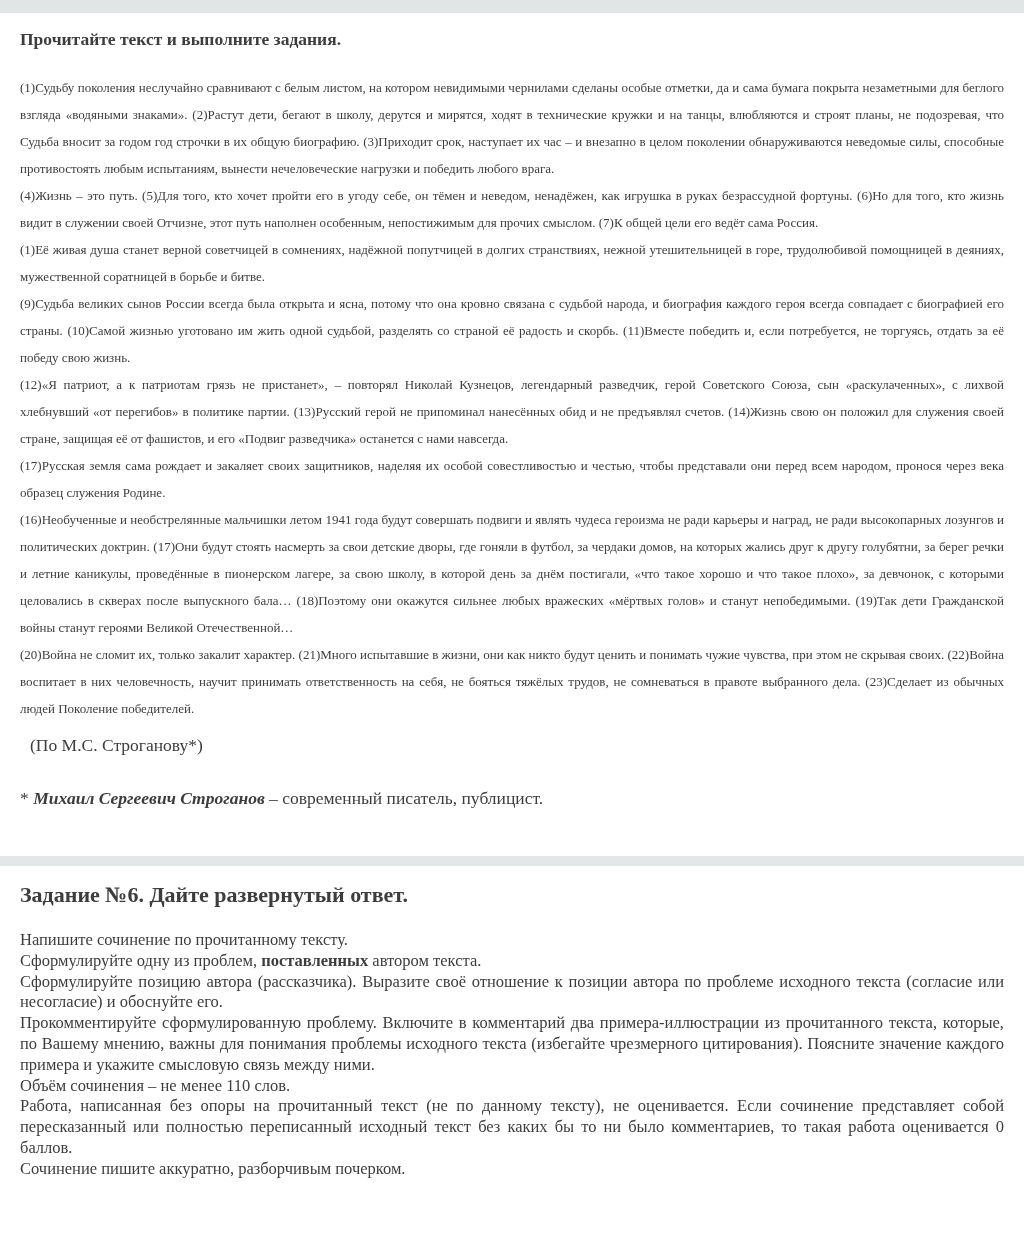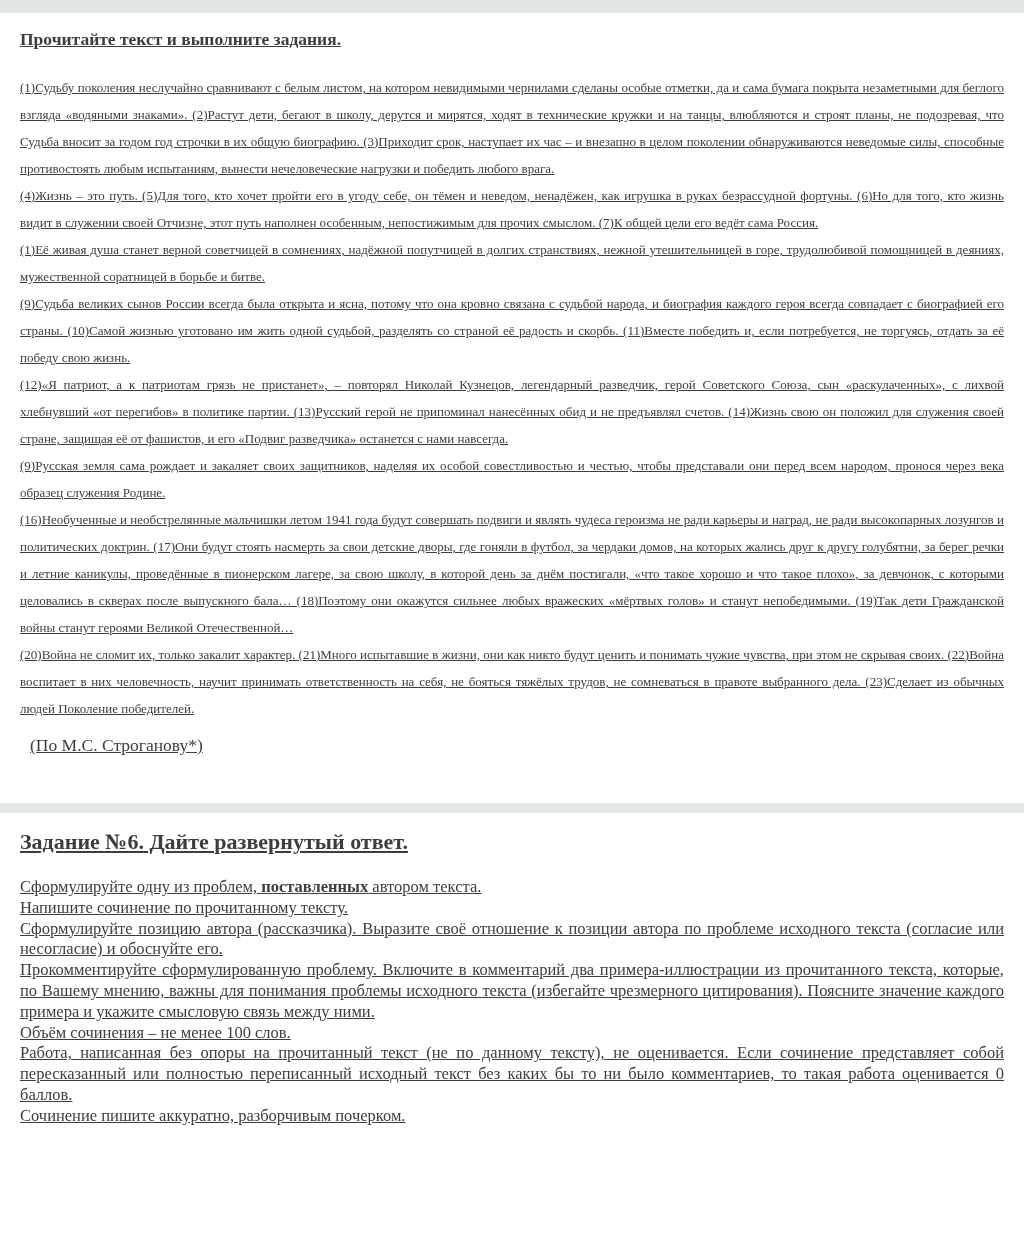--- a/index.html
+++ b/index.html
@@ -15,21 +15,20 @@
     color: #3d3d3d;
     position: relative;
   }
   .top-band {
     width: 100%;
     height: 13px;
     background: #e1e5e6;
   }
   .content {
     padding: 0 20px;
-    text-decoration: underline;
   }
   .reading-heading {
     font-weight: bold;
     font-size: 17.5px;
     margin: 16px 0 24px 0;
   }
   .body-p {
     font-size: 13px;
     line-height: 27px;
     text-align: justify;
@@ -76,33 +75,34 @@
 <div class="top-band"></div>
 
 <div class="content">
   <p class="reading-heading">Прочитайте текст и выполните задания.</p>
 
   <p class="body-p">(1)Судьбу поколения неслучайно сравнивают с белым листом, на котором невидимыми чернилами сделаны особые отметки, да и сама бумага покрыта незаметными для беглого взгляда «водяными знаками». (2)Растут дети, бегают в школу, дерутся и мирятся, ходят в технические кружки и на танцы, влюбляются и строят планы, не подозревая, что Судьба вносит за годом год строчки в их общую биографию. (3)Приходит срок, наступает их час – и внезапно в целом поколении обнаруживаются неведомые силы, способные противостоять любым испытаниям, вынести нечеловеческие нагрузки и победить любого врага.</p>
   <p class="body-p">(4)Жизнь – это путь. (5)Для того, кто хочет пройти его в угоду себе, он тёмен и неведом, ненадёжен, как игрушка в руках безрассудной фортуны. (6)Но для того, кто жизнь видит в служении своей Отчизне, этот путь наполнен особенным, непостижимым для прочих смыслом. (7)К общей цели его ведёт сама Россия.</p>
   <p class="body-p">(1)Её живая душа станет верной советчицей в сомнениях, надёжной попутчицей в долгих странствиях, нежной утешительницей в горе, трудолюбивой помощницей в деяниях, мужественной соратницей в борьбе и битве.</p>
   <p class="body-p">(9)Судьба великих сынов России всегда была открыта и ясна, потому что она кровно связана с судьбой народа, и биография каждого героя всегда совпадает с биографией его страны. (10)Самой жизнью уготовано им жить одной судьбой, разделять со страной её радость и скорбь. (11)Вместе победить и, если потребуется, не торгуясь, отдать за её победу свою жизнь.</p>
   <p class="body-p">(12)«Я патриот, а к патриотам грязь не пристанет», – повторял Николай Кузнецов, легендарный разведчик, герой Советского Союза, сын «раскулаченных», с лихвой хлебнувший «от перегибов» в политике партии. (13)Русский герой не припоминал нанесённых обид и не предъявлял счетов. (14)Жизнь свою он положил для служения своей стране, защищая её от фашистов, и его «Подвиг разведчика» останется с нами навсегда.</p>
-  <p class="body-p">(9)Русская земля сама рождает и закаляет своих защитников, наделяя их особой совестливостью и честью, чтобы представали они перед всем народом, пронося через века образец служения Родине.</p>
+  <p class="body-p">(17)Русская земля сама рождает и закаляет своих защитников, наделяя их особой совестливостью и честью, чтобы представали они перед всем народом, пронося через века образец служения Родине.</p>
   <p class="body-p">(16)Необученные и необстрелянные мальчишки летом 1941 года будут совершать подвиги и являть чудеса героизма не ради карьеры и наград, не ради высокопарных лозунгов и политических доктрин. (17)Они будут стоять насмерть за свои детские дворы, где гоняли в футбол, за чердаки домов, на которых жались друг к другу голубятни, за берег речки и летние каникулы, проведённые в пионерском лагере, за свою школу, в которой день за днём постигали, «что такое хорошо и что такое плохо», за девчонок, с которыми целовались в скверах после выпускного бала… (18)Поэтому они окажутся сильнее любых вражеских «мёртвых голов» и станут непобедимыми. (19)Так дети Гражданской войны станут героями Великой Отечественной…</p>
   <p class="body-p">(20)Война не сломит их, только закалит характер. (21)Много испытавшие в жизни, они как никто будут ценить и понимать чужие чувства, при этом не скрывая своих. (22)Война воспитает в них человечность, научит принимать ответственность на себя, не бояться тяжёлых трудов, не сомневаться в правоте выбранного дела. (23)Сделает из обычных людей Поколение победителей.</p>
 
   <p class="attribution">(По М.С. Строганову*)</p>
 
+  <p class="footnote"><span>* </span><span class="author-name">Михаил Сергеевич Строганов</span><span> – современный писатель, публицист.</span></p>
 </div>
 
 <div class="section-divider"></div>
 
 <div class="content">
   <p class="task-heading">Задание №6. Дайте развернутый ответ.</p>
 
+  <p class="task-p">Напишите сочинение по прочитанному тексту.</p>
   <p class="task-p"><span>Сформулируйте одну из проблем, </span><span class="bold">поставленных</span><span> автором текста.</span></p>
-  <p class="task-p">Напишите сочинение по прочитанному тексту.</p>
   <p class="task-p">Сформулируйте позицию автора (рассказчика). Выразите своё отношение к позиции автора по проблеме исходного текста (согласие или несогласие) и обоснуйте его.</p>
   <p class="task-p">Прокомментируйте сформулированную проблему. Включите в комментарий два примера-иллюстрации из прочитанного текста, которые, по Вашему мнению, важны для понимания проблемы исходного текста (избегайте чрезмерного цитирования). Поясните значение каждого примера и укажите смысловую связь между ними.</p>
-  <p class="task-p">Объём сочинения – не менее 100 слов.</p>
+  <p class="task-p">Объём сочинения – не менее 110 слов.</p>
   <p class="task-p">Работа, написанная без опоры на прочитанный текст (не по данному тексту), не оценивается. Если сочинение представляет собой пересказанный или полностью переписанный исходный текст без каких бы то ни было комментариев, то такая работа оценивается 0 баллов.</p>
   <p class="task-p">Сочинение пишите аккуратно, разборчивым почерком.</p>
 </div>
 
 </body></html>

